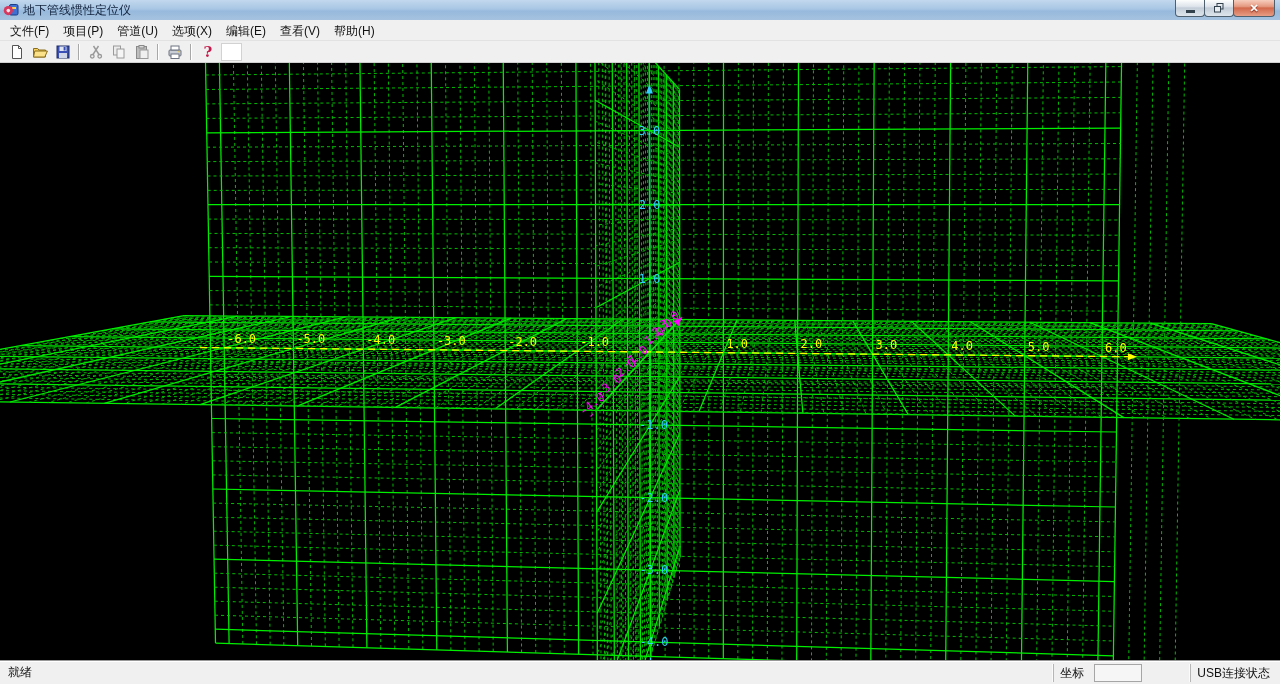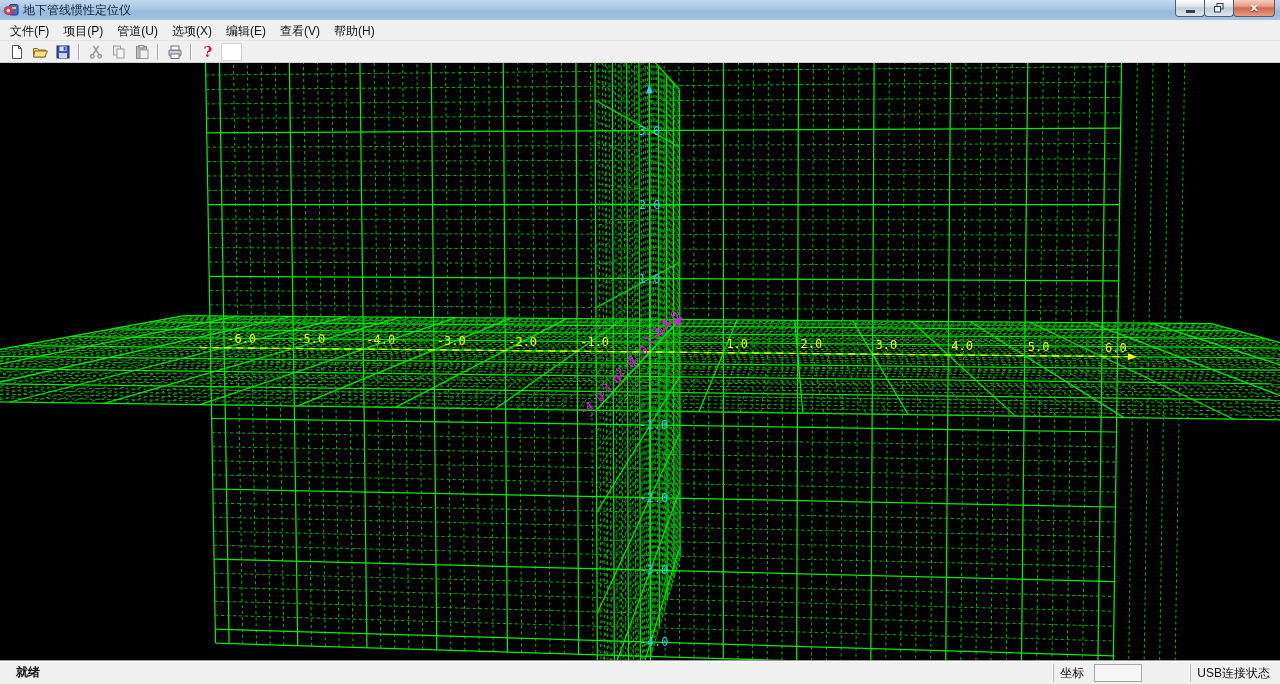--- a/index.html
+++ b/index.html
@@ -45,21 +45,21 @@
   .zaxline{stroke:#ff00ff;stroke-width:1.2;stroke-dasharray:4 3;fill:none;}
   .lblx{fill:#ffff00;}
   .lbly{fill:#33ccff;}
   .lblz{fill:#ff00ff;}
   .axlabel{font-family:"DejaVu Sans Mono",monospace;font-size:12px;}
 
   
   .statusbar{position:absolute;left:0;top:660px;width:1280px;height:24px;background:#f0f0f0;
     border-top:1px solid #989898;box-shadow:inset 0 1px 0 #ffffff;display:flex;align-items:center;
     font-size:12px;color:#111;box-sizing:border-box;}
-  .sb-left{flex:1;padding-left:16px;font-weight:bold;}
+  .sb-left{flex:1;padding-left:8px;}
   .sb-panel{border-left:1px solid #b6b6b6;box-shadow:-1px 0 0 #fbfbfb;padding:0 6px;height:18px;line-height:18px;white-space:nowrap;margin-left:44px;}
   .sb-box{width:46px;height:16px;border:1px solid #a6a6a6;background:#f6f6f6;margin:0 4px;}
   .sb-usb{padding-right:10px;}
 </style>
 </head>
 <body>
 
 <div class="window">
 
   <div class="titlebar">

